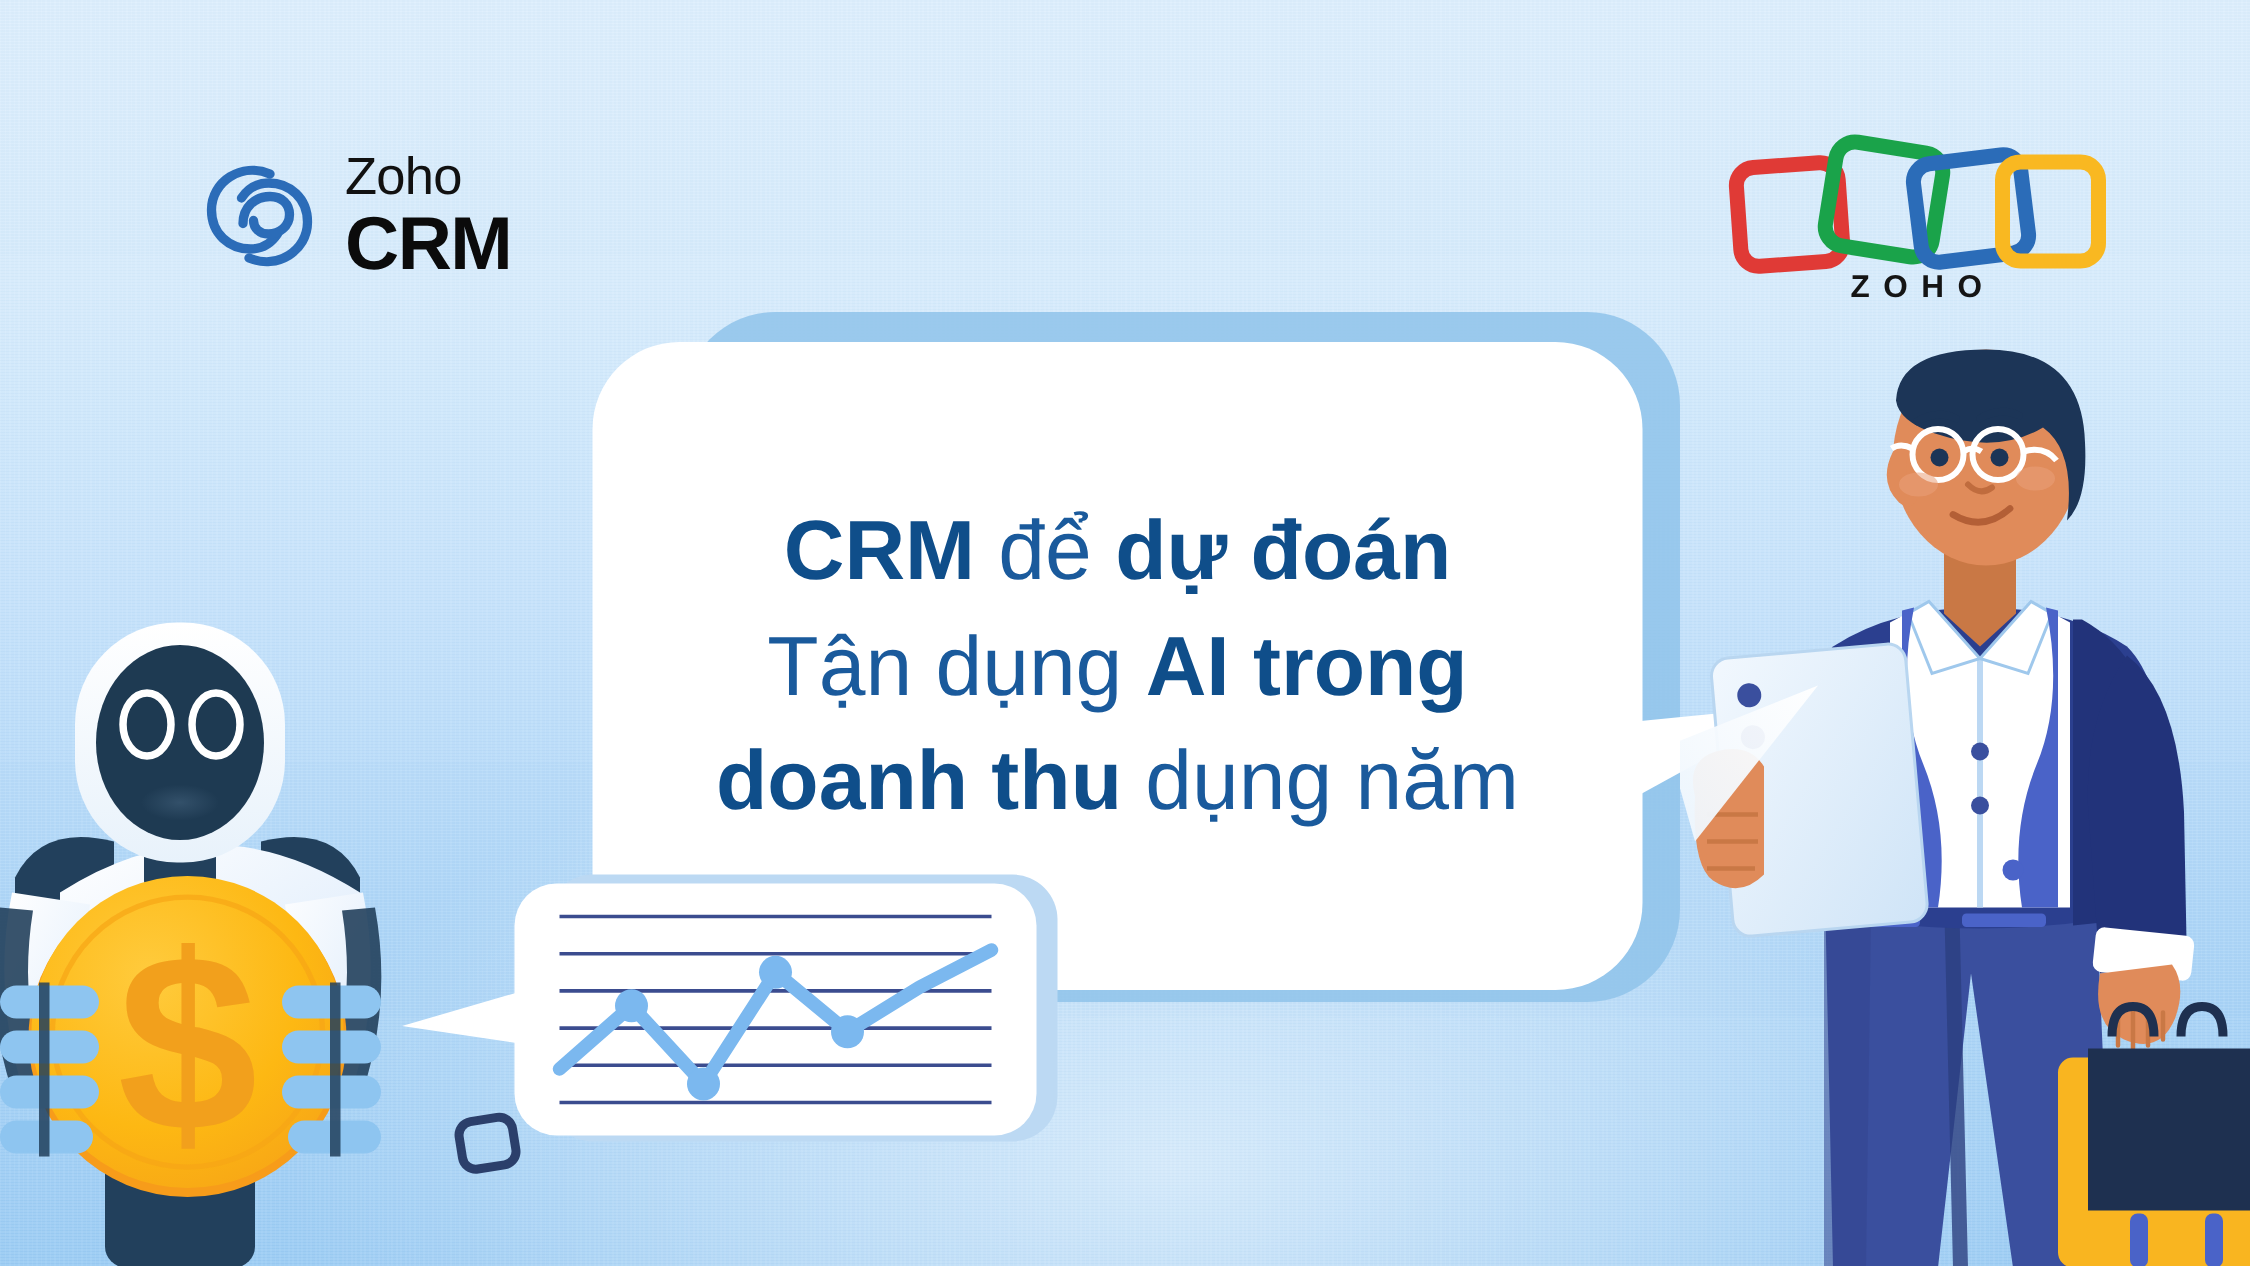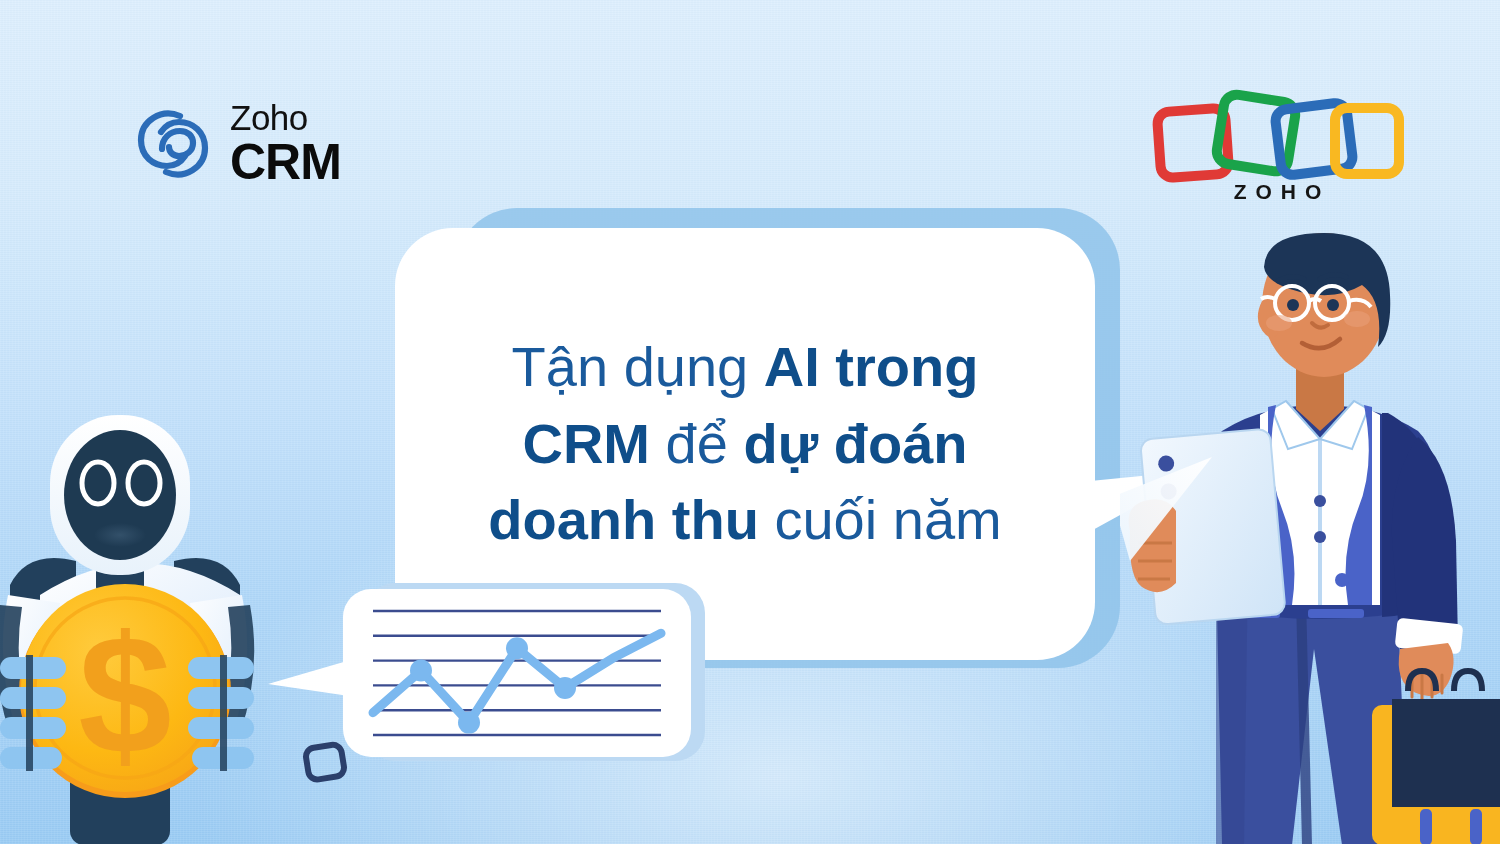--- a/index.html
+++ b/index.html
@@ -123,27 +123,27 @@
 <div id="bubble-shadow"></div>
 <div id="bubble"></div>
 <div id="bubble-tail">
   <svg viewBox="0 0 150 100" width="150" height="100" aria-hidden="true">
     <path d="M0 14 L142 0 L0 78 Z" fill="#ffffff"></path>
   </svg>
 </div>
 
 <div id="headline">
   <div class="ln">
+    <span class="bd">CRM</span><span class="rg"> để </span><span class="bd">dự đoán</span>
+  </div>
+  <div class="ln">
     <span class="rg">Tận dụng </span><span class="bd">AI trong</span>
   </div>
   <div class="ln">
-    <span class="bd">CRM</span><span class="rg"> để </span><span class="bd">dự đoán</span>
-  </div>
-  <div class="ln">
-    <span class="bd">doanh thu</span><span class="rg"> cuối năm</span>
+    <span class="bd">doanh thu</span><span class="rg"> dụng năm</span>
   </div>
 </div>
 
 <div id="robot">
   <svg viewBox="0 0 290 440" width="290" height="440" aria-hidden="true">
     <defs>
       <linearGradient id="helm" x1="0" y1="0" x2="0" y2="1">
         <stop offset="0%" stop-color="#ffffff"></stop>
           <stop offset="100%" stop-color="#e8f2fb"></stop>
       </linearGradient>

